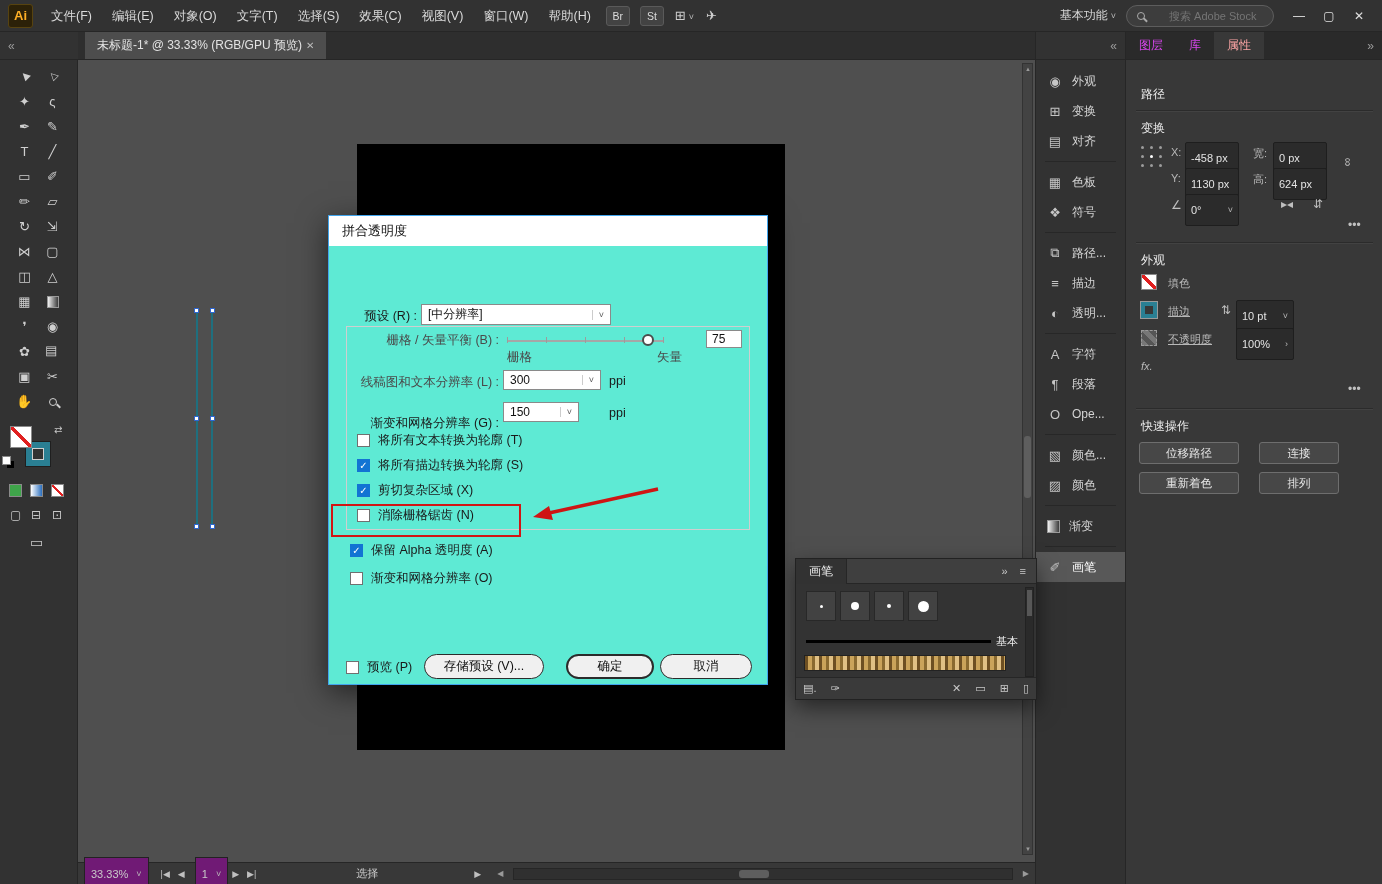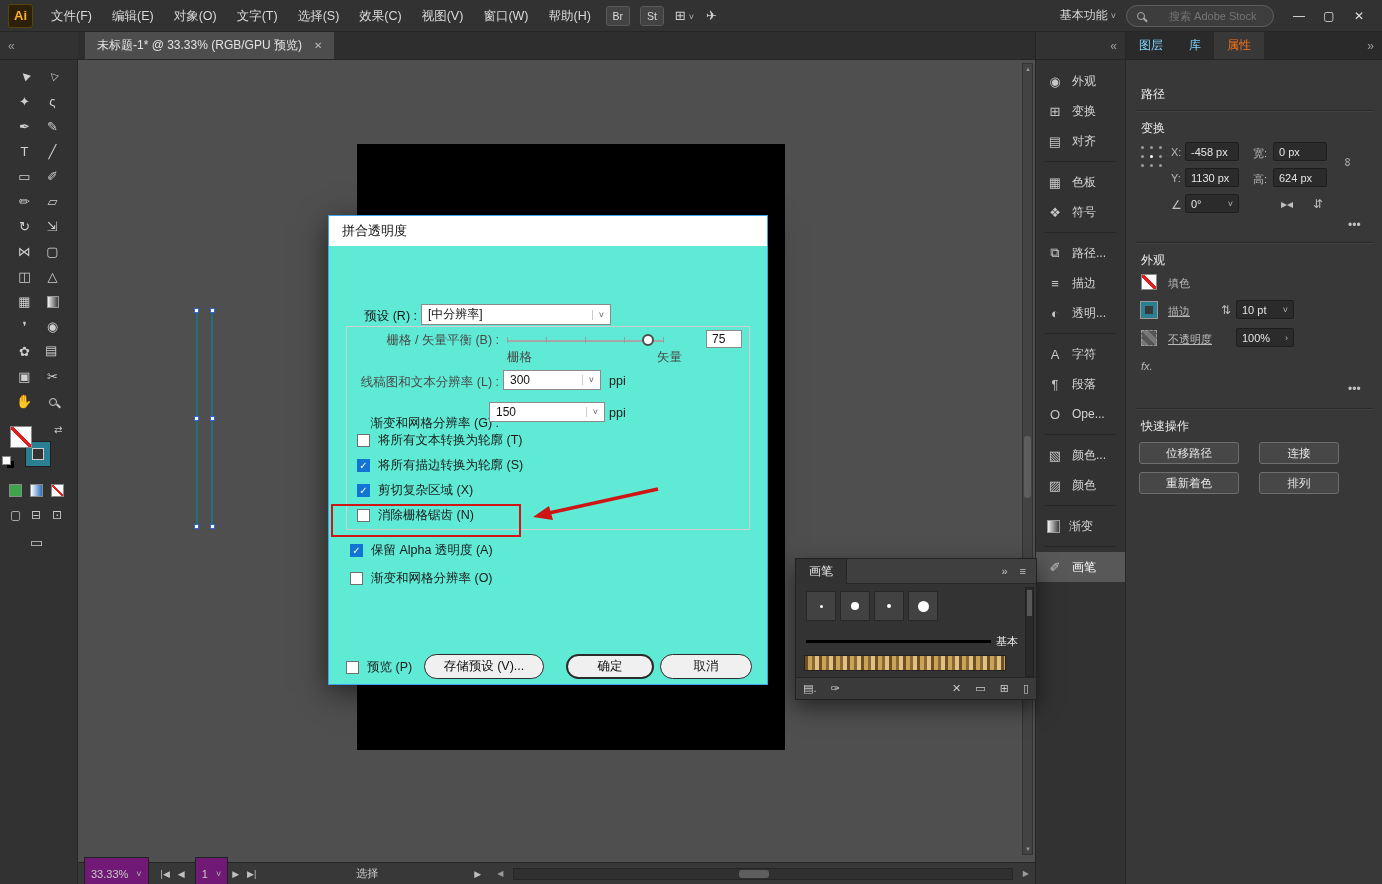--- a/index.html
+++ b/index.html
@@ -22,26 +22,26 @@
   .searchbox{display:flex;align-items:center;gap:24px;background:#3d3d3d;border:1px solid #5d5d5d;border-radius:11px;height:22px;padding:0 10px;width:148px}
   .searchbox input{background:transparent;border:0;outline:0;color:#b5b5b5;font-size:11px;width:108px;font-family:inherit}
   .mag{width:8px;height:8px;border:1.5px solid #aaa;border-radius:50%;position:relative;display:inline-block;flex:0 0 auto}
   .mag::after{content:"";position:absolute;width:5px;height:1.5px;background:#aaa;right:-4px;bottom:-2px;transform:rotate(45deg)}
   .wctl{width:30px;text-align:center;color:#e0e0e0;font-size:12px;line-height:32px}
 
   
   .strip{position:absolute;top:32px;height:28px;background:#323232;border-bottom:1px solid #262626}
   #strip-left{left:0;width:78px;display:flex;align-items:center;padding-left:8px;color:#9c9c9c}
   #tabbar{left:78px;width:957px;background:#2e2e2e;display:flex;align-items:stretch}
-  .doc-tab{background:#4d4d4d;color:#e3e3e3;display:flex;align-items:center;gap:12px;padding:0 12px;font-size:12px;margin-left:7px}
+  .doc-tab{background:#4d4d4d;color:#e3e3e3;display:flex;align-items:center;gap:4px;padding:0 12px;font-size:12px;margin-left:7px}
   .tab-close{color:#bdbdbd;font-size:10px}
   #strip-dock{left:1035px;width:90px;display:flex;align-items:center;justify-content:flex-end;padding-right:8px;color:#9c9c9c;border-left:1px solid #262626}
   #props-tabs{left:1125px;width:257px;background:#2a2a2a;display:flex;align-items:stretch;border-left:1px solid #262626}
-  .ptab{padding:0 13px;display:flex;align-items:center;font-size:12px;color:#7dd3fc}
-  .ptab.active{background:#383838;color:#f97316}
+  .ptab{padding:0 13px;display:flex;align-items:center;font-size:12px;color:#d946ef}
+  .ptab.active{background:#383838;color:#fca5a5}
   .ptab-exp{margin-left:auto;display:flex;align-items:center;padding-right:8px;color:#9c9c9c}
 
   
   #toolbar{position:absolute;left:0;top:60px;width:78px;height:824px;background:#323232;border-right:1px solid #262626;z-index:10}
   .tools{display:grid;grid-template-columns:28px 28px;justify-content:center;padding-top:4px}
   .tool{height:25px;display:flex;align-items:center;justify-content:center;color:#cfcfcf;font-size:13px}
   .rot-ul{display:inline-block;transform:rotate(-135deg);font-size:10px}
   .rot90{display:inline-block;transform:rotate(90deg)}
   .grad{width:12px;height:12px;background:linear-gradient(90deg,#f2f2f2,#3c3c3c);border:1px solid #9a9a9a;display:inline-block}
   .zoomg{width:8px;height:8px;border:1.5px solid #cfcfcf;border-radius:50%;position:relative;display:inline-block}
@@ -81,21 +81,21 @@
   .dock-item{height:30px;display:flex;align-items:center;gap:9px;padding-left:11px;color:#d4d4d4;font-size:12px}
   .dock-item .dicon{width:16px;text-align:center;color:#c6c6c6;font-size:13px;flex:0 0 auto}
   .dock-item.active{background:#585858;color:#fff}
   .dock-sep{height:1px;background:#272727;margin:5px 9px}
 
   
   #props{position:absolute;left:1125px;top:60px;width:257px;height:824px;background:#383838;border-left:1px solid #262626;z-index:10}
   .plabel{position:absolute;color:#b8b8b8;font-size:11px}
   .psec{position:absolute;color:#eaeaea;font-size:12px}
   .pfield{position:absolute;background:#2b2b2b;border:1px solid #1e1e1e;color:#e3e3e3;height:19px;font-size:11px;
-          display:flex;align-items:center;padding:8px 5px;border-radius:2px}
+          display:flex;align-items:center;padding:15px 5px;border-radius:2px}
   .pfield .caret{margin-left:auto}
   .pdiv{position:absolute;left:10px;width:237px;height:1px;background:#2b2b2b;box-shadow:0 1px 0 #424242}
   .refgrid{position:absolute;display:grid;grid-template-columns:repeat(3,7px);grid-auto-rows:7px;gap:2px}
   .refgrid span{width:3px;height:3px;background:#9c9c9c;border-radius:50%;margin:2px}
   .refgrid span.c{background:#fff}
   .picon{position:absolute;color:#c0c0c0;font-size:12px}
   .qbtn{position:absolute;height:22px;background:#474747;border:1px solid #6e6e6e;border-radius:3px;color:#e8e8e8;
         font-size:11.5px;display:flex;align-items:center;justify-content:center}
   .swatch-none{position:absolute;width:16px;height:16px;background:#fff;border:1px solid #8a8a8a;
           background-image:linear-gradient(to top right,transparent 42%,#e02020 42%,#e02020 58%,transparent 58%)}
@@ -505,21 +505,21 @@
         </div>
       <div class="dlabel dim" style="left:178px;top:103px;width:30px;text-align:left">栅格</div>
       <div class="dlabel dim" style="left:328px;top:103px;width:30px;text-align:left">矢量</div>
       <div class="dlabel dim" style="left:20px;top:128px;width:150px">线稿图和文本分辨率 (L) :</div>
       <div class="dselect" style="left:174px;top:124px;width:98px;height:20px">
         <span>300</span>
           <span class="dcar">˅</span>
       </div>
       <div class="dlabel" style="left:280px;top:128px;width:26px;text-align:left">ppi</div>
       <div class="dlabel" style="left:20px;top:169px;width:150px">渐变和网格分辨率 (G) :</div>
-      <div class="dselect" style="left:160px;top:156px;width:116px;height:20px">
+      <div class="dselect" style="left:174px;top:156px;width:76px;height:20px">
         <span>150</span>
           <span class="dcar">˅</span>
       </div>
       <div class="dlabel" style="left:280px;top:160px;width:26px;text-align:left">ppi</div>
 
       <div class="chk" style="left:28px;top:186px">
         <span class="cb"></span>
         <span>将所有文本转换为轮廓 (T)</span>
       </div>
       <div class="chk" style="left:28px;top:211px">

